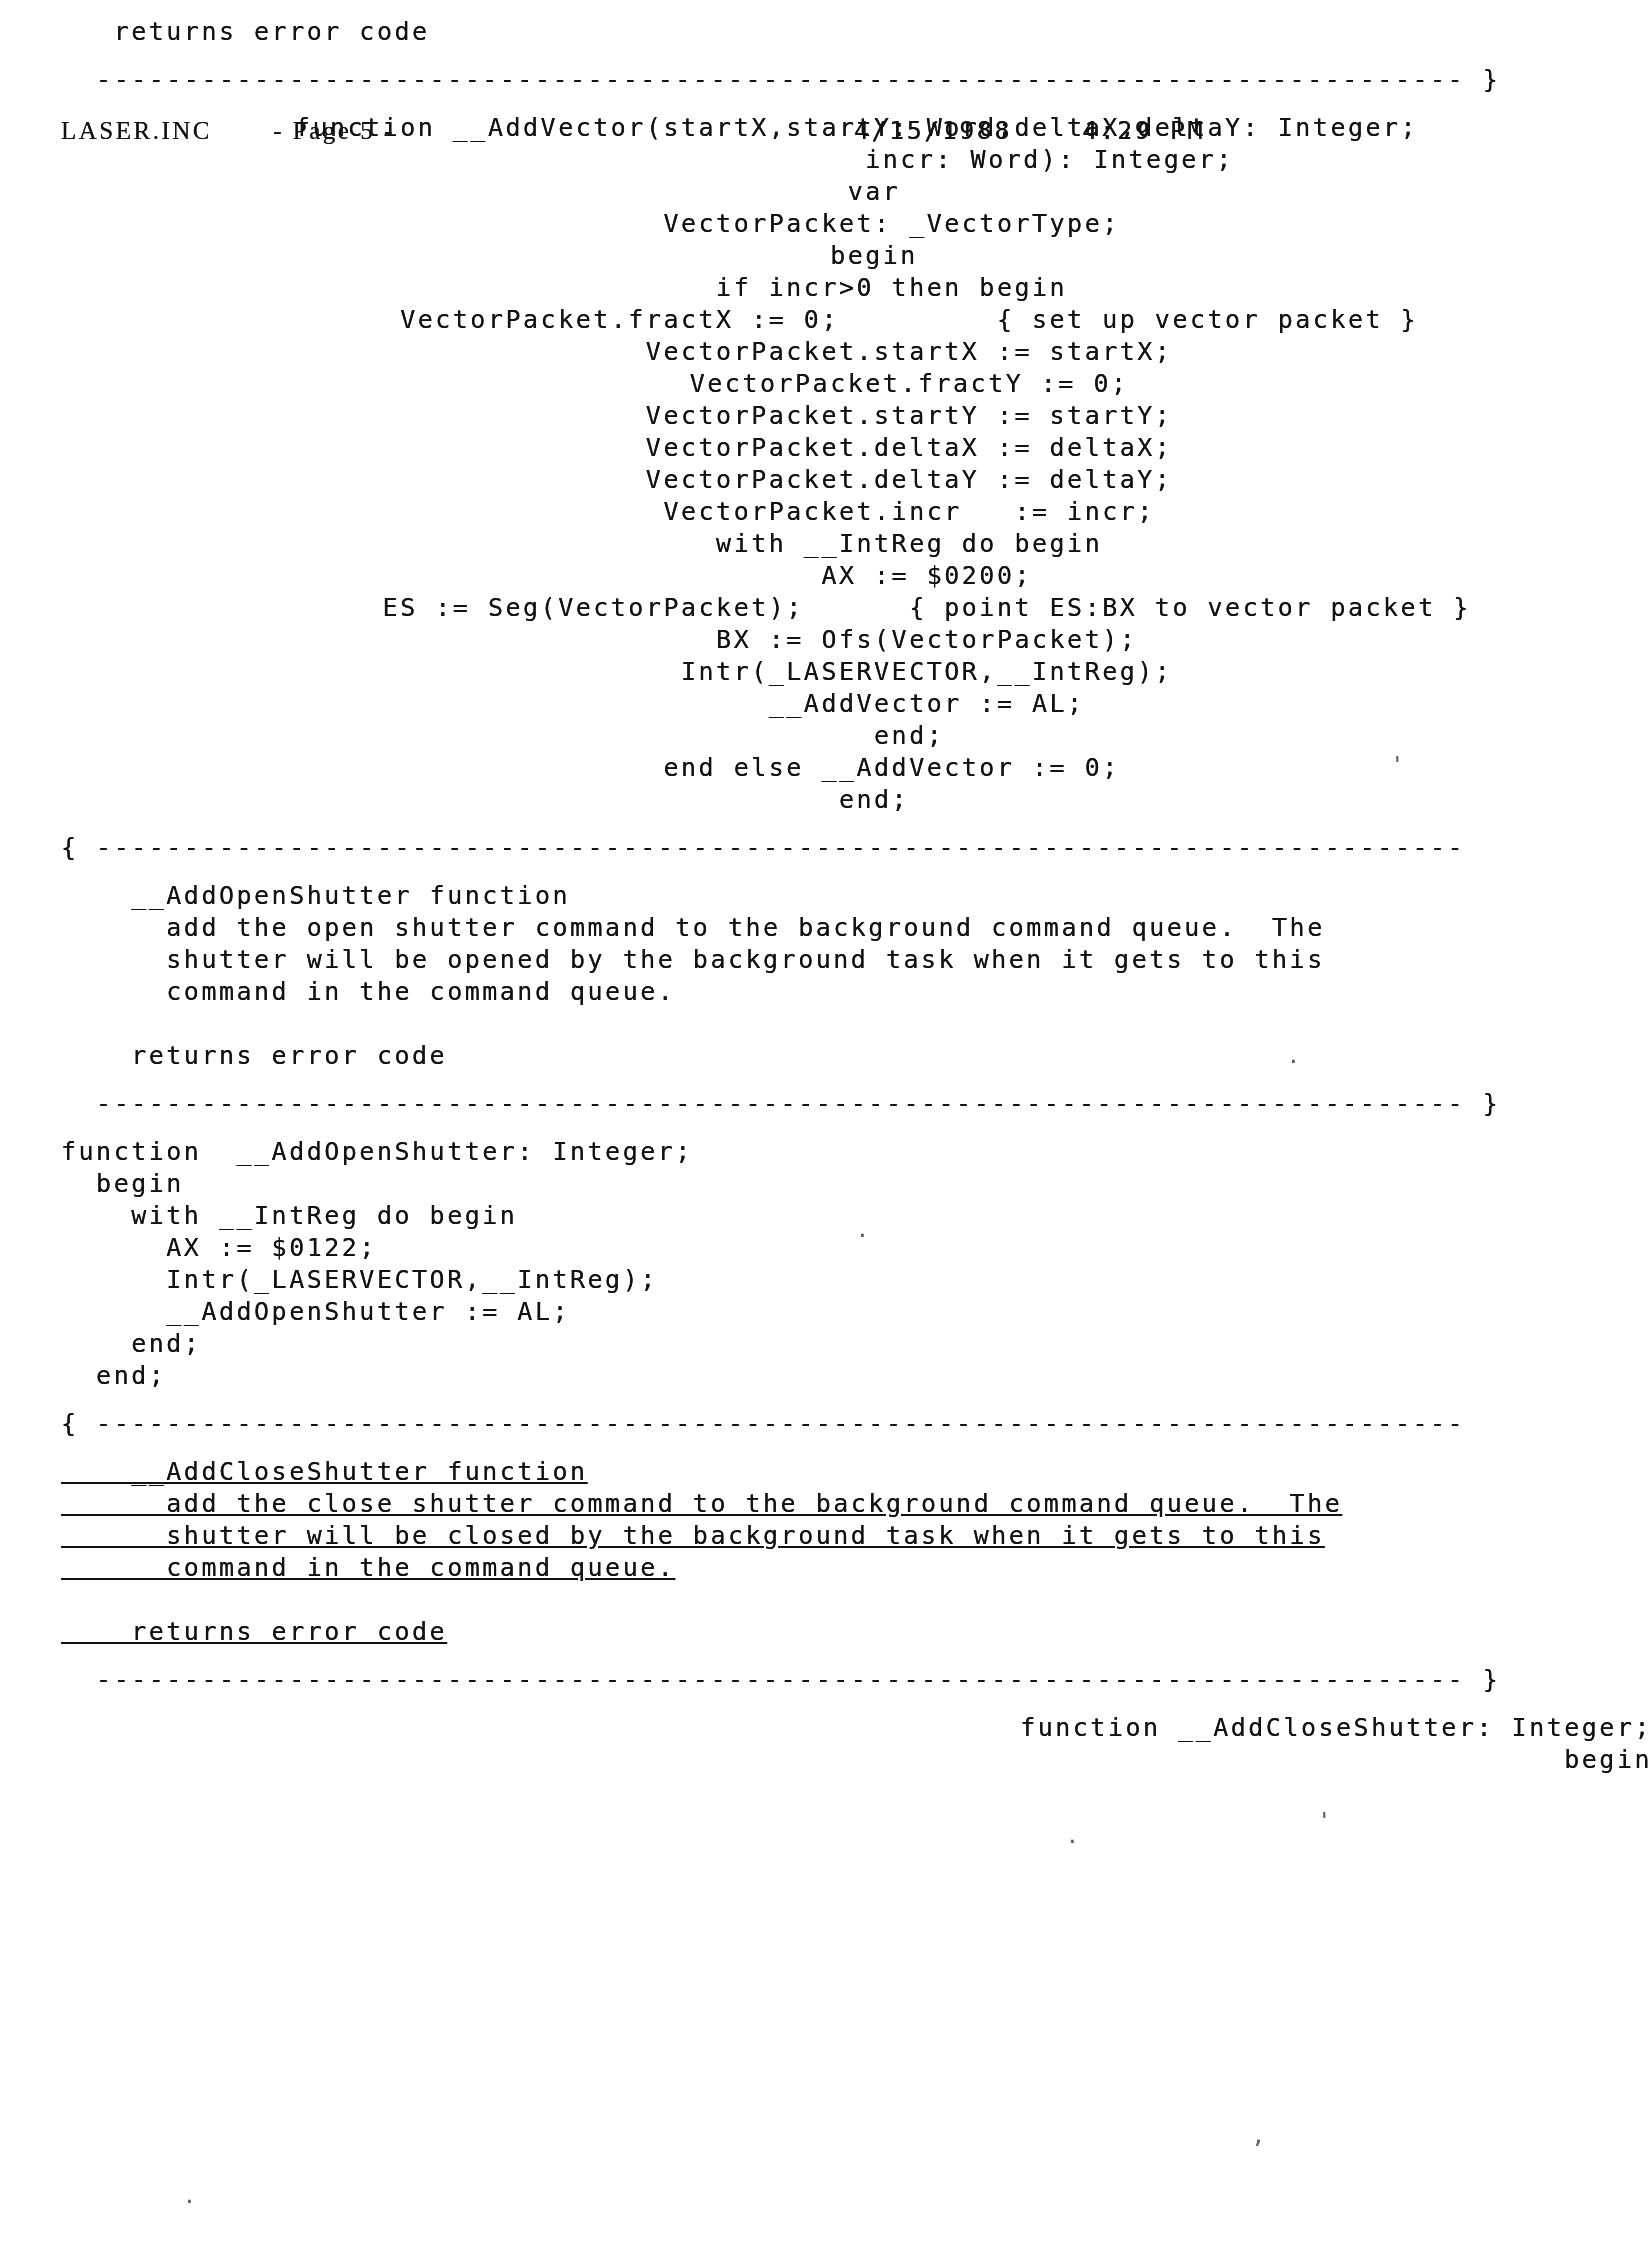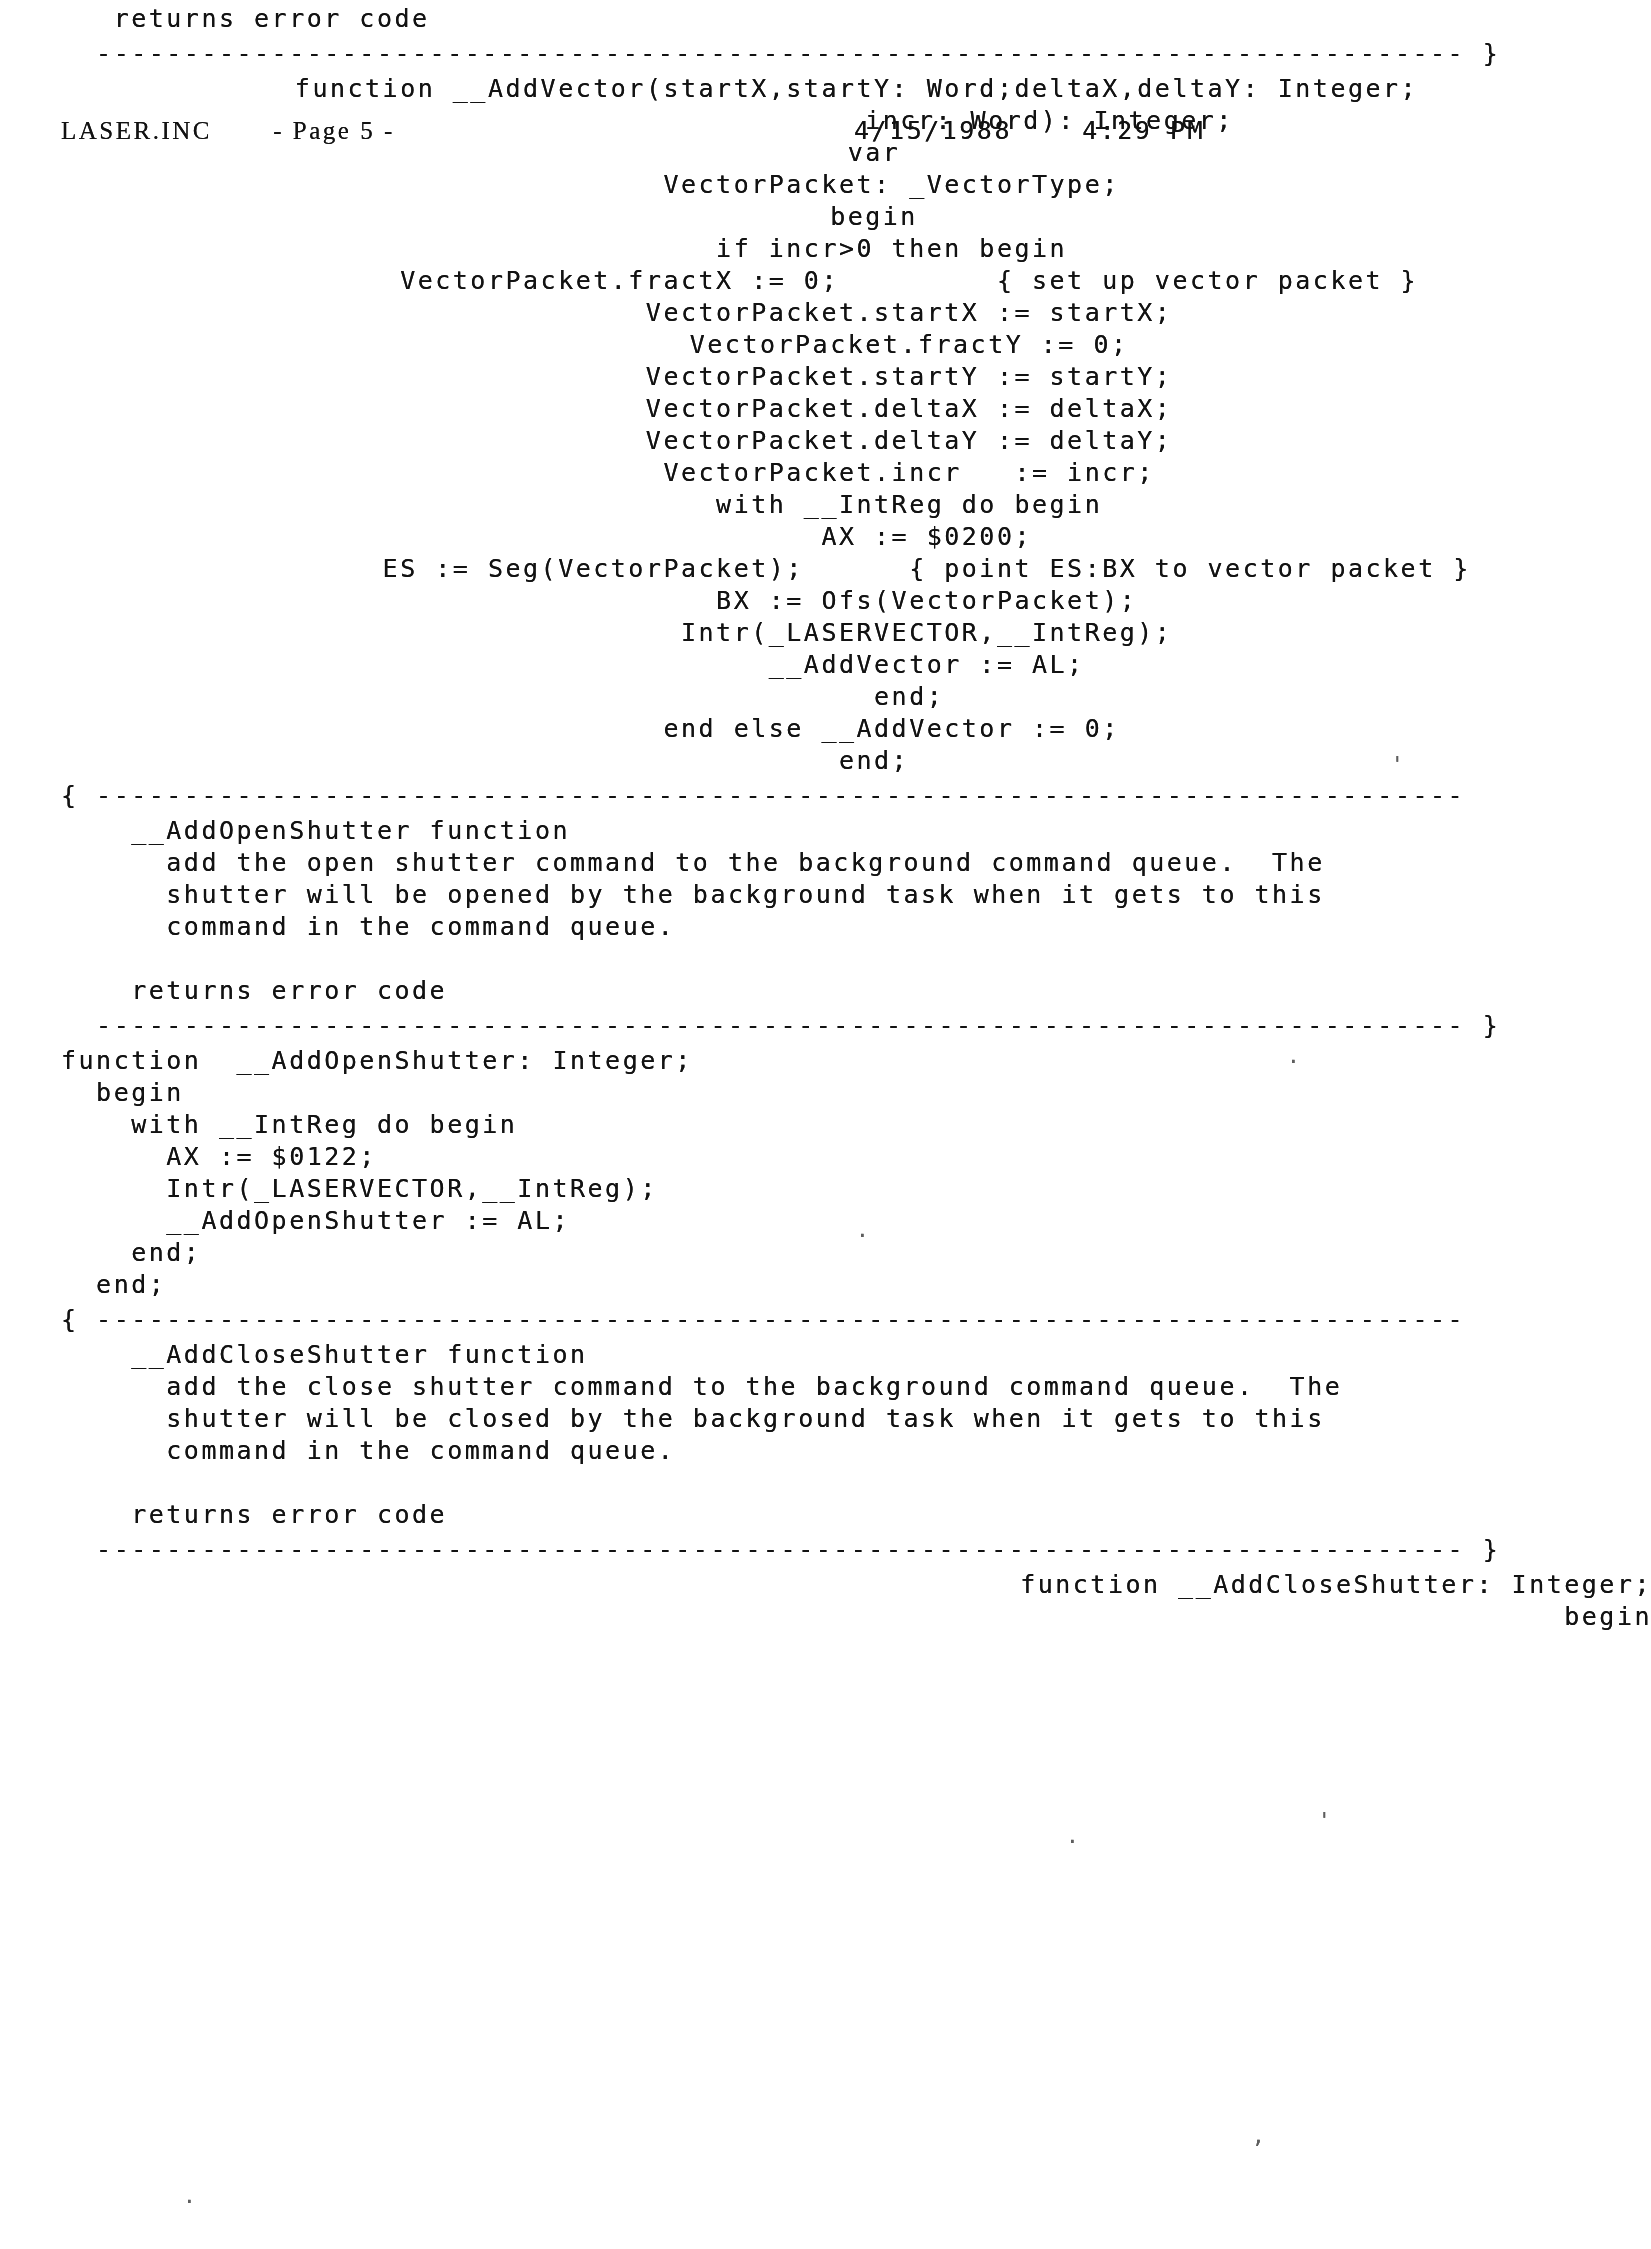--- a/index.html
+++ b/index.html
@@ -28,36 +28,36 @@
     white-space: pre;
     font-family: Liberation Serif, serif;
   }
   .hdr-datetime {
     position: absolute;
     top: 115px;
     left: 854px;
     white-space: pre;
   }
   pre.block {
-    margin: 3px 0 0 61px;
+    margin: 16px 0 0 61px;
     padding: 0;
     white-space: pre;
     font: inherit;
     letter-spacing: inherit;
     line-height: inherit;
   }
   .b1  { margin-top: 174px; }  
   .b2  { margin-top: 35px; }
   .b3  { margin-top: 34px; text-align: center; }
   .b4  { margin-top: 18px; }
   .b5  { margin-top: 43px; }
   .b6  { margin-top: 16.5px; }
   .b7  { margin-top: 37px; }
   .b8  { margin-top: 15.6px; }
-  .b9  { margin-top: 43px; }
+  .b9  { margin-top: 43px; text-decoration: underline; }
   .b10 { margin-top: 31px; }
   .b11 { margin-top: 30px; text-align: right; }
   .artifact {
     position: absolute;
     color: #2a2a2a;
     opacity: 0.75;
     font-size: 21px;
     letter-spacing: 0;
   }
   .a1 { left: 1391px; top: 749px; }

